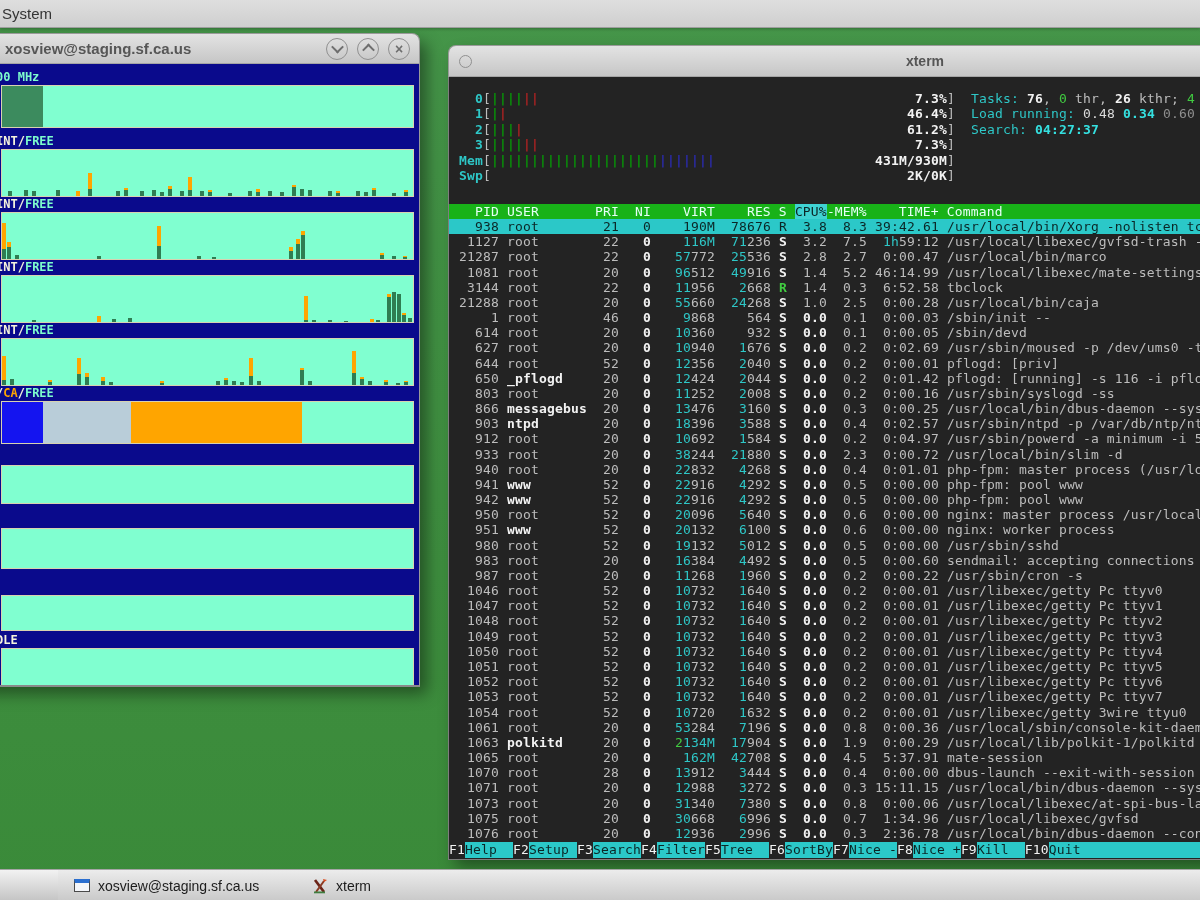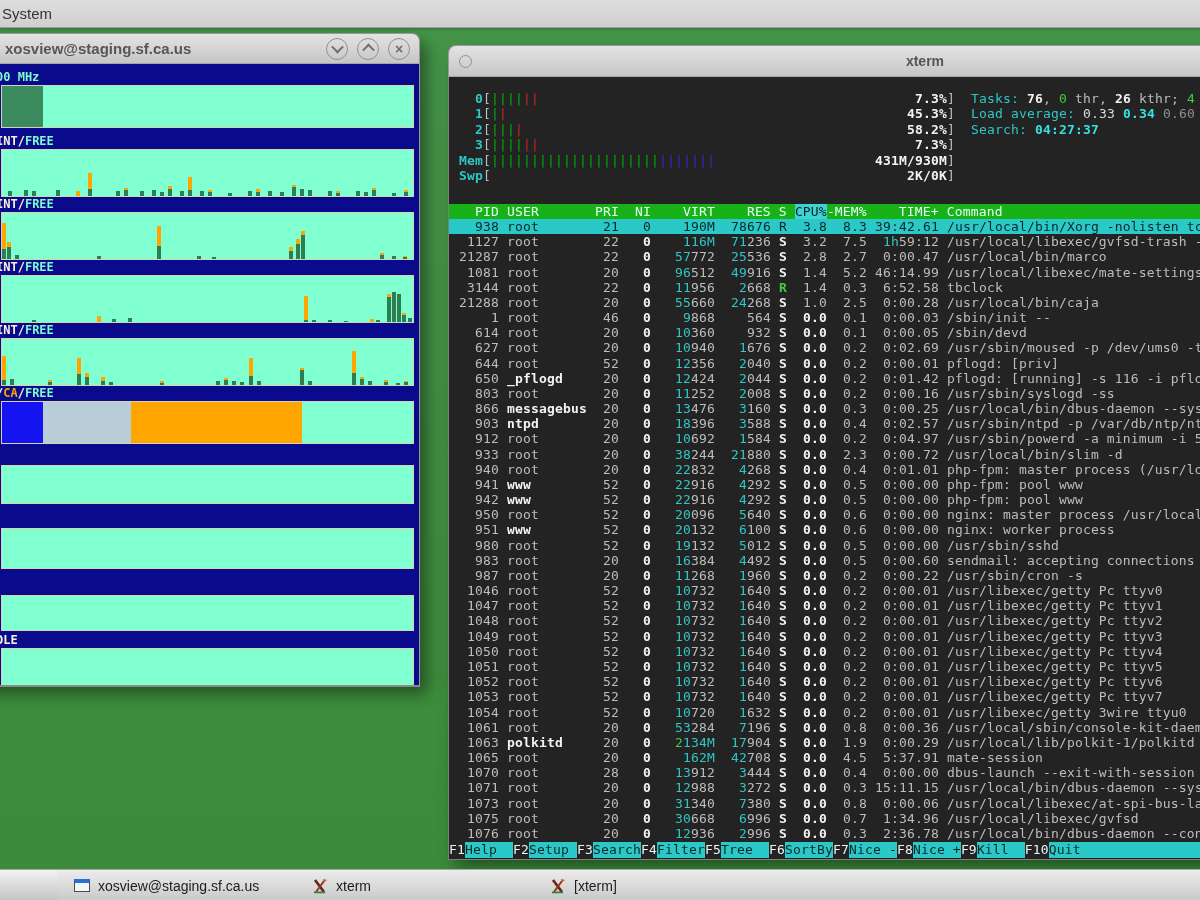--- a/index.html
+++ b/index.html
@@ -253,29 +253,29 @@
 </div>
 
 <div class="win xterm-win">
   <div class="titlebar xterm-title">
     <span class="wbtn" style="width:13px;height:13px;margin-left:10px;z-index:2;"></span>
     <span class="title-text">xterm</span>
   </div>
   <div class="term">
     <div class="htop-meters" id="htopMeters">
         <div class="mline"><span style="color:#2ec7c7;font-weight:bold">  0</span><span style="color:#bdbdbd">[</span><span class="meter-inner"><span style="color:#00b000">|</span><span style="color:#00b000">|</span><span style="color:#00b000">|</span><span style="color:#00b000">|</span><span style="color:#cc2222">|</span><span style="color:#cc2222">|</span><span class="meter-val">7.3%</span></span><span style="color:#bdbdbd">]</span></div>
-        <div class="mline"><span style="color:#2ec7c7;font-weight:bold">  1</span><span style="color:#bdbdbd">[</span><span class="meter-inner"><span style="color:#00b000">|</span><span style="color:#cc2222">|</span><span class="meter-val">45.3%</span></span><span style="color:#bdbdbd">]</span></div>
-        <div class="mline"><span style="color:#2ec7c7;font-weight:bold">  2</span><span style="color:#bdbdbd">[</span><span class="meter-inner"><span style="color:#00b000">|</span><span style="color:#00b000">|</span><span style="color:#00b000">|</span><span style="color:#cc2222">|</span><span class="meter-val">58.2%</span></span><span style="color:#bdbdbd">]</span></div>
+        <div class="mline"><span style="color:#2ec7c7;font-weight:bold">  1</span><span style="color:#bdbdbd">[</span><span class="meter-inner"><span style="color:#00b000">|</span><span style="color:#cc2222">|</span><span class="meter-val">46.4%</span></span><span style="color:#bdbdbd">]</span></div>
+        <div class="mline"><span style="color:#2ec7c7;font-weight:bold">  2</span><span style="color:#bdbdbd">[</span><span class="meter-inner"><span style="color:#00b000">|</span><span style="color:#00b000">|</span><span style="color:#00b000">|</span><span style="color:#cc2222">|</span><span class="meter-val">61.2%</span></span><span style="color:#bdbdbd">]</span></div>
         <div class="mline"><span style="color:#2ec7c7;font-weight:bold">  3</span><span style="color:#bdbdbd">[</span><span class="meter-inner"><span style="color:#00b000">|</span><span style="color:#00b000">|</span><span style="color:#00b000">|</span><span style="color:#00b000">|</span><span style="color:#cc2222">|</span><span style="color:#cc2222">|</span><span class="meter-val">7.3%</span></span><span style="color:#bdbdbd">]</span></div>
         <div class="mline"><span style="color:#2ec7c7;font-weight:bold">Mem</span><span style="color:#bdbdbd">[</span><span class="meter-inner"><span style="color:#00b000">|</span><span style="color:#00b000">|</span><span style="color:#00b000">|</span><span style="color:#00b000">|</span><span style="color:#00b000">|</span><span style="color:#00b000">|</span><span style="color:#00b000">|</span><span style="color:#00b000">|</span><span style="color:#00b000">|</span><span style="color:#00b000">|</span><span style="color:#00b000">|</span><span style="color:#00b000">|</span><span style="color:#00b000">|</span><span style="color:#00b000">|</span><span style="color:#00b000">|</span><span style="color:#00b000">|</span><span style="color:#00b000">|</span><span style="color:#00b000">|</span><span style="color:#00b000">|</span><span style="color:#00b000">|</span><span style="color:#00b000">|</span><span style="color:#2c2cd0">|</span><span style="color:#2c2cd0">|</span><span style="color:#2c2cd0">|</span><span style="color:#2c2cd0">|</span><span style="color:#2c2cd0">|</span><span style="color:#2c2cd0">|</span><span style="color:#2c2cd0">|</span><span class="meter-val">431M/930M</span></span><span style="color:#bdbdbd">]</span></div>
         <div class="mline"><span style="color:#2ec7c7;font-weight:bold">Swp</span><span style="color:#bdbdbd">[</span><span class="meter-inner"><span class="meter-val">2K/0K</span></span><span style="color:#bdbdbd">]</span></div>
       </div>
     <div class="htop-info" id="htopInfo">
         <div class="mline"><span style="color:#2ec7c7">Tasks: </span><span style="color:#f2f2f2;font-weight:bold">76</span><span style="color:#bdbdbd">, </span><span style="color:#41cc41">0</span><span style="color:#bdbdbd"> thr</span><span style="color:#bdbdbd">, </span><span style="color:#f2f2f2;font-weight:bold">26</span><span style="color:#bdbdbd"> kthr</span><span style="color:#bdbdbd">; </span><span style="color:#41cc41">4 runni</span></div>
-        <div class="mline"><span style="color:#2ec7c7">Load average: </span><span style="color:#dcdcdc">0.33 </span><span style="color:#35e0e0;font-weight:bold">0.34 </span><span style="color:#8f8f8f">0.60</span></div>
+        <div class="mline"><span style="color:#2ec7c7">Load running: </span><span style="color:#dcdcdc">0.48 </span><span style="color:#35e0e0;font-weight:bold">0.34 </span><span style="color:#8f8f8f">0.60</span></div>
         <div class="mline"><span style="color:#2ec7c7">Search: </span><span style="color:#35e0e0;font-weight:bold">04:27:37</span></div>
       </div>
     <div class="htop-header" id="htopHeader">  PID USER       PRI  NI    VIRT    RES S <span class="hl-sort">CPU%</span>-MEM%    TIME+ Command</div>
     <div class="htop-rows" id="htopRows">
         <div class="prow sel"><span style="color:#bdbdbd">  938</span><span style="color:#bdbdbd"> </span><span style="color:#bdbdbd">root      </span><span style="color:#bdbdbd"> </span><span style="color:#bdbdbd"> 21</span><span style="color:#bdbdbd"> </span><span style="color:#f2f2f2;font-weight:bold">  0</span><span style="color:#bdbdbd"> </span><span style="color:#bdbdbd">   </span><span style="color:#2ec7c7">190M</span><span style="color:#bdbdbd"> </span><span style="color:#bdbdbd"> </span><span style="color:#2ec7c7">78</span><span style="color:#bdbdbd">676</span><span style="color:#bdbdbd"> </span><span style="color:#41cc41;font-weight:bold">R</span><span style="color:#bdbdbd"> </span><span style="color:#bdbdbd"> 3.8</span><span style="color:#bdbdbd"> </span><span style="color:#bdbdbd"> 8.3</span><span style="color:#bdbdbd"> </span><span style="color:#bdbdbd">39:42.61</span><span style="color:#bdbdbd"> </span><span style="color:#bdbdbd">/usr/local/bin/Xorg -nolisten tcp</span></div>
         <div class="prow"><span style="color:#bdbdbd"> 1127</span><span style="color:#bdbdbd"> </span><span style="color:#bdbdbd">root      </span><span style="color:#bdbdbd"> </span><span style="color:#bdbdbd"> 22</span><span style="color:#bdbdbd"> </span><span style="color:#f2f2f2;font-weight:bold">  0</span><span style="color:#bdbdbd"> </span><span style="color:#bdbdbd">   </span><span style="color:#2ec7c7">116M</span><span style="color:#bdbdbd"> </span><span style="color:#bdbdbd"> </span><span style="color:#2ec7c7">71</span><span style="color:#bdbdbd">236</span><span style="color:#bdbdbd"> </span><span style="color:#f2f2f2;font-weight:bold">S</span><span style="color:#bdbdbd"> </span><span style="color:#bdbdbd"> 3.2</span><span style="color:#bdbdbd"> </span><span style="color:#bdbdbd"> 7.5</span><span style="color:#bdbdbd"> </span><span style="color:#bdbdbd"> </span><span style="color:#2ec7c7">1h</span><span style="color:#bdbdbd">59:12</span><span style="color:#bdbdbd"> </span><span style="color:#bdbdbd">/usr/local/libexec/gvfsd-trash --s</span></div>
         <div class="prow"><span style="color:#bdbdbd">21287</span><span style="color:#bdbdbd"> </span><span style="color:#bdbdbd">root      </span><span style="color:#bdbdbd"> </span><span style="color:#bdbdbd"> 22</span><span style="color:#bdbdbd"> </span><span style="color:#f2f2f2;font-weight:bold">  0</span><span style="color:#bdbdbd"> </span><span style="color:#bdbdbd">  </span><span style="color:#2ec7c7">57</span><span style="color:#bdbdbd">772</span><span style="color:#bdbdbd"> </span><span style="color:#bdbdbd"> </span><span style="color:#2ec7c7">25</span><span style="color:#bdbdbd">536</span><span style="color:#bdbdbd"> </span><span style="color:#f2f2f2;font-weight:bold">S</span><span style="color:#bdbdbd"> </span><span style="color:#bdbdbd"> 2.8</span><span style="color:#bdbdbd"> </span><span style="color:#bdbdbd"> 2.7</span><span style="color:#bdbdbd"> </span><span style="color:#bdbdbd"> 0:00.47</span><span style="color:#bdbdbd"> </span><span style="color:#bdbdbd">/usr/local/bin/marco</span></div>
         <div class="prow"><span style="color:#bdbdbd"> 1081</span><span style="color:#bdbdbd"> </span><span style="color:#bdbdbd">root      </span><span style="color:#bdbdbd"> </span><span style="color:#bdbdbd"> 20</span><span style="color:#bdbdbd"> </span><span style="color:#f2f2f2;font-weight:bold">  0</span><span style="color:#bdbdbd"> </span><span style="color:#bdbdbd">  </span><span style="color:#2ec7c7">96</span><span style="color:#bdbdbd">512</span><span style="color:#bdbdbd"> </span><span style="color:#bdbdbd"> </span><span style="color:#2ec7c7">49</span><span style="color:#bdbdbd">916</span><span style="color:#bdbdbd"> </span><span style="color:#f2f2f2;font-weight:bold">S</span><span style="color:#bdbdbd"> </span><span style="color:#bdbdbd"> 1.4</span><span style="color:#bdbdbd"> </span><span style="color:#bdbdbd"> 5.2</span><span style="color:#bdbdbd"> </span><span style="color:#bdbdbd">46:14.99</span><span style="color:#bdbdbd"> </span><span style="color:#bdbdbd">/usr/local/libexec/mate-settings-d</span></div>
         <div class="prow"><span style="color:#bdbdbd"> 3144</span><span style="color:#bdbdbd"> </span><span style="color:#bdbdbd">root      </span><span style="color:#bdbdbd"> </span><span style="color:#bdbdbd"> 22</span><span style="color:#bdbdbd"> </span><span style="color:#f2f2f2;font-weight:bold">  0</span><span style="color:#bdbdbd"> </span><span style="color:#bdbdbd">  </span><span style="color:#2ec7c7">11</span><span style="color:#bdbdbd">956</span><span style="color:#bdbdbd"> </span><span style="color:#bdbdbd">  </span><span style="color:#2ec7c7">2</span><span style="color:#bdbdbd">668</span><span style="color:#bdbdbd"> </span><span style="color:#41cc41;font-weight:bold">R</span><span style="color:#bdbdbd"> </span><span style="color:#bdbdbd"> 1.4</span><span style="color:#bdbdbd"> </span><span style="color:#bdbdbd"> 0.3</span><span style="color:#bdbdbd"> </span><span style="color:#bdbdbd"> 6:52.58</span><span style="color:#bdbdbd"> </span><span style="color:#bdbdbd">tbclock</span></div>
         <div class="prow"><span style="color:#bdbdbd">21288</span><span style="color:#bdbdbd"> </span><span style="color:#bdbdbd">root      </span><span style="color:#bdbdbd"> </span><span style="color:#bdbdbd"> 20</span><span style="color:#bdbdbd"> </span><span style="color:#f2f2f2;font-weight:bold">  0</span><span style="color:#bdbdbd"> </span><span style="color:#bdbdbd">  </span><span style="color:#2ec7c7">55</span><span style="color:#bdbdbd">660</span><span style="color:#bdbdbd"> </span><span style="color:#bdbdbd"> </span><span style="color:#2ec7c7">24</span><span style="color:#bdbdbd">268</span><span style="color:#bdbdbd"> </span><span style="color:#f2f2f2;font-weight:bold">S</span><span style="color:#bdbdbd"> </span><span style="color:#bdbdbd"> 1.0</span><span style="color:#bdbdbd"> </span><span style="color:#bdbdbd"> 2.5</span><span style="color:#bdbdbd"> </span><span style="color:#bdbdbd"> 0:00.28</span><span style="color:#bdbdbd"> </span><span style="color:#bdbdbd">/usr/local/bin/caja</span></div>
@@ -327,22 +327,13 @@
   </div>
   <div class="tb-item">
     <svg class="xterm-icon" viewBox="0 0 16 16">
       <path d="M3 2 L12 14" stroke="#6b2317" stroke-width="2.6" fill="none"></path>
       <path d="M12 3 L4 14" stroke="#8a3a24" stroke-width="2" fill="none"></path>
       <path d="M11 1 l4 1 -3 2 z" fill="#d84a1b"></path>
       <rect x="2" y="13.5" width="11" height="1.8" fill="#3f7d3f"></rect>
     </svg>
     <span>xterm</span>
   </div>
-  <div class="tb-item">
-    <svg class="xterm-icon" viewBox="0 0 16 16">
-      <path d="M3 2 L12 14" stroke="#6b2317" stroke-width="2.6" fill="none"></path>
-      <path d="M12 3 L4 14" stroke="#8a3a24" stroke-width="2" fill="none"></path>
-      <path d="M11 1 l4 1 -3 2 z" fill="#d84a1b"></path>
-      <rect x="2" y="13.5" width="11" height="1.8" fill="#3f7d3f"></rect>
-    </svg>
-    <span>[xterm]</span>
-  </div>
 </div>
 
 </body></html>

